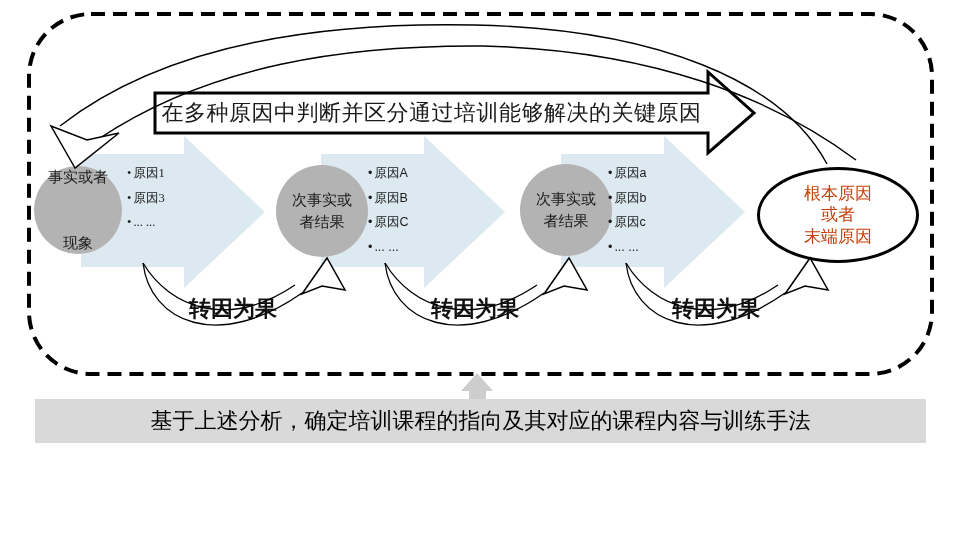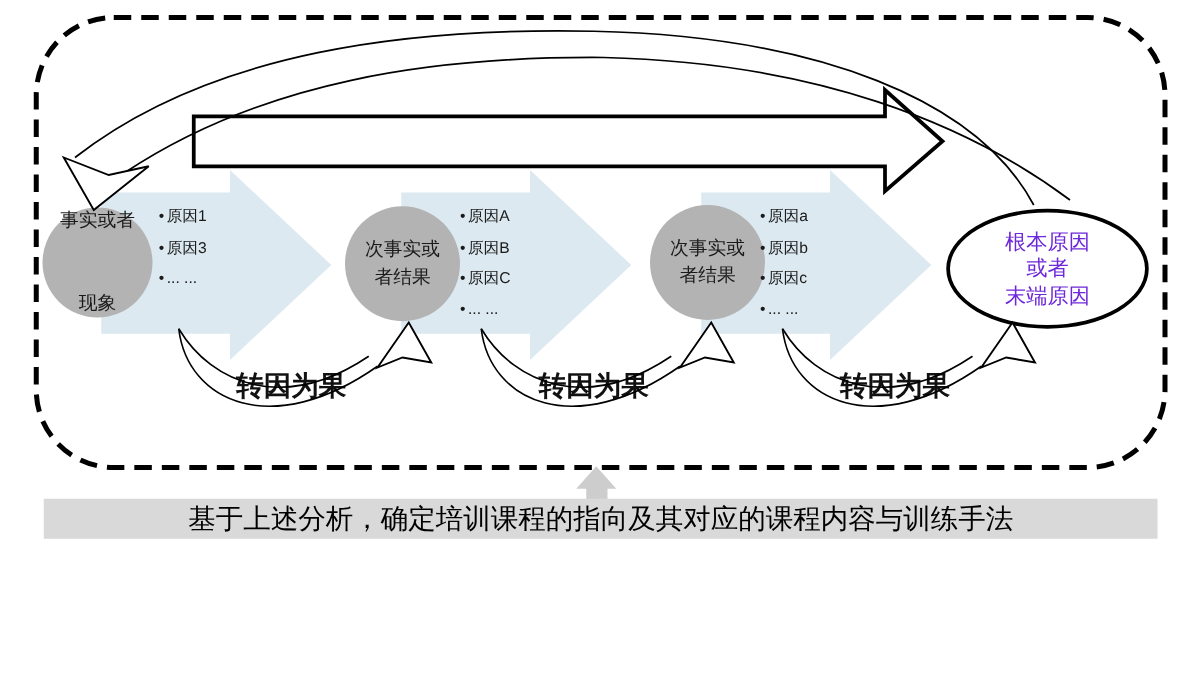--- a/index.html
+++ b/index.html
@@ -22,45 +22,45 @@
     border-radius:50%;background:#b3b3b3;
     display:flex;flex-direction:column;align-items:center;justify-content:center;
     font-size:15px;line-height:22px;text-align:center;
   }
   .node-1{left:34px;top:166px;width:88px;height:88px;justify-content:space-between;}
   .node-2{left:276px;top:165px;width:92px;height:92px;}
   .node-3{left:520px;top:164px;width:92px;height:92px;}
 
   
   .cause-list{top:161px;width:110px;font-size:12.5px;line-height:24.5px;white-space:nowrap;}
-  .cause-list-1{left:127px;}
+  .cause-list-1{left:127px;font-family:Liberation Serif, serif;}
   .cause-list-2{left:368px;}
   .cause-list-3{left:608px;}
   .cause-item::before{content:"\2022";margin-right:2px;}
 
   
   .end-node{
     left:757px;top:167px;width:156px;height:90px;
     background:#ffffff;border:3.5px solid #000;border-radius:50%;
     display:flex;flex-direction:column;align-items:center;justify-content:center;
-    font-size:17px;line-height:21.5px;text-align:center;color:#6d28d9;
+    font-size:17px;line-height:21.5px;text-align:center;color:#c2410c;
   }
 
   
   .loop-label{
     top:294px;width:140px;text-align:center;
     font-size:22px;font-weight:600;white-space:nowrap;color:#111;
   }
   .loop-label-1{left:163px;}
   .loop-label-2{left:405px;}
   .loop-label-3{left:646px;}
 
   
   .bottom-banner{
-    left:35px;top:399px;width:891px;height:32px;background:#d9d9d9;
+    left:35px;top:399px;width:891px;height:44px;background:#d9d9d9;
     display:flex;align-items:center;justify-content:center;
     font-size:22px;color:#000;white-space:nowrap;
   }
 
   
   .diagram-title{
     left:0;top:482px;width:960px;text-align:center;
     font-size:25px;font-weight:bold;color:#000;
   }
 </style>
@@ -75,20 +75,21 @@
 
     <polygon points="81,154 184,154 184,136 265,212 184,288 184,267 81,267" fill="#dce9f1"></polygon>
     <polygon points="321,154 424,154 424,136 505,212 424,288 424,267 321,267" fill="#dce9f1"></polygon>
     <polygon points="561,154 664,154 664,136 745,212 664,288 664,267 561,267" fill="#dce9f1"></polygon>
 
     <polygon points="155,93 708,93 708,72 754,113 708,153 708,133 155,133" fill="#ffffff" stroke="#000" stroke-width="3"></polygon>
 
     <polygon points="469,400 469,391 461,391 477,373 493,391 486,391 486,400" fill="#cdcdcd"></polygon>
   </svg>
 
+  <div class="abs top-arrow-label">在多种原因中判断并区分通过培训能够解决的关键原因</div>
 
   <div class="abs node node-1">
     <span>事实或者</span>
     <span>现象</span>
   </div>
   <div class="abs node node-2">
     <span>次事实或</span>
     <span>者结果</span>
   </div>
   <div class="abs node node-3">

